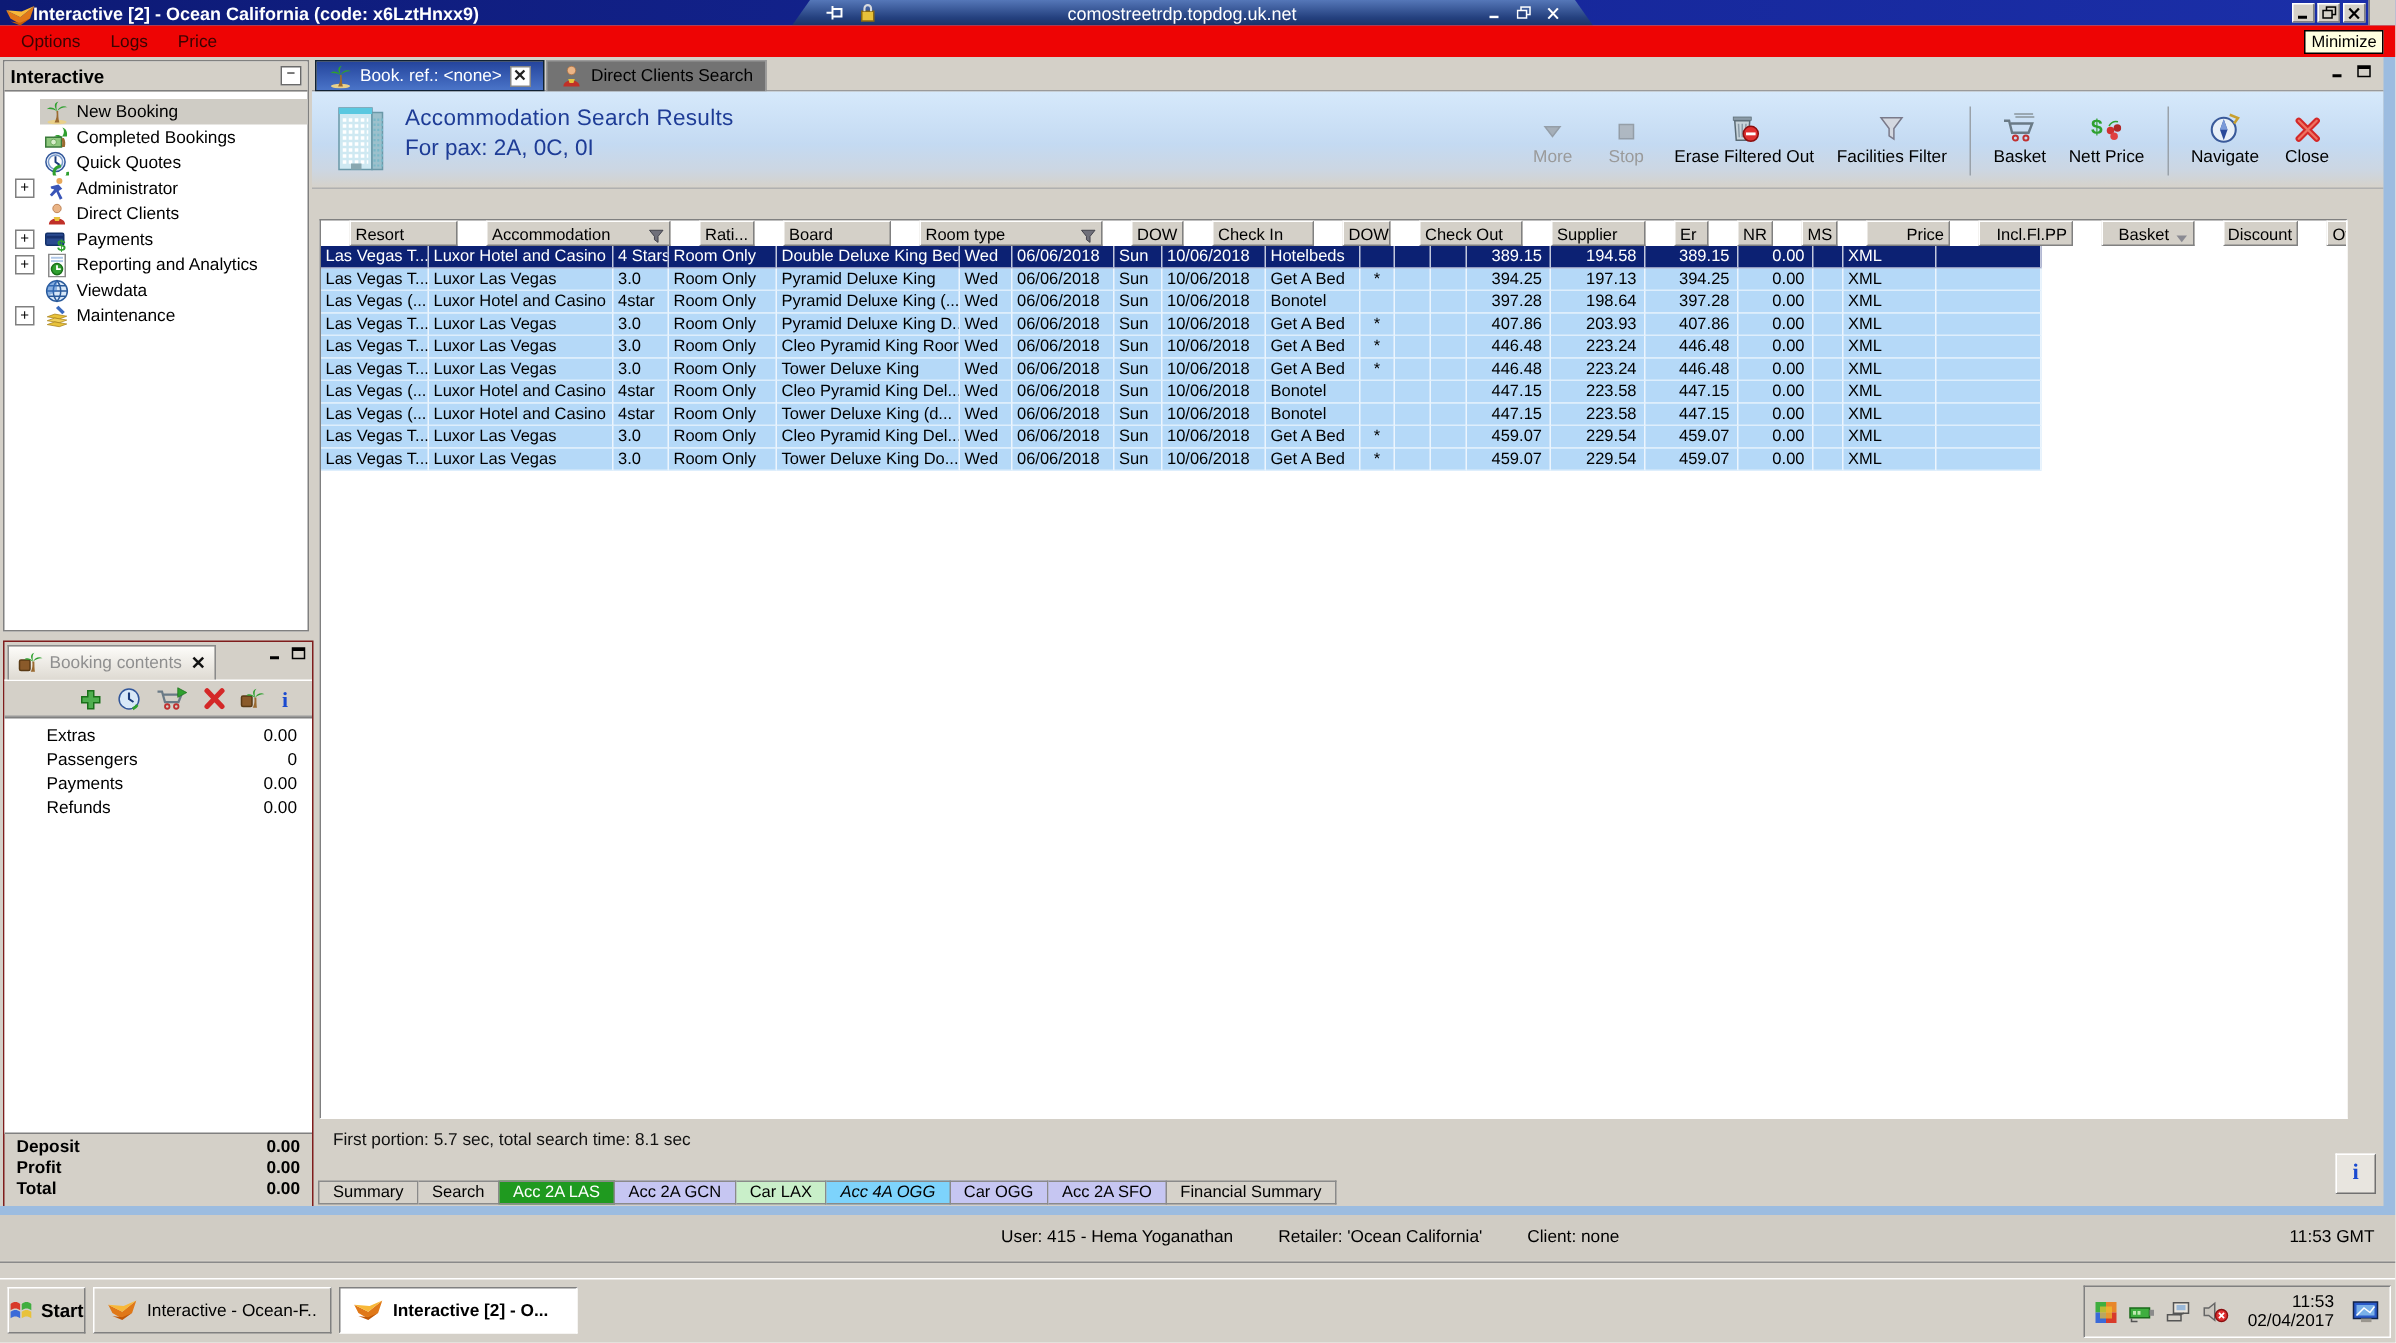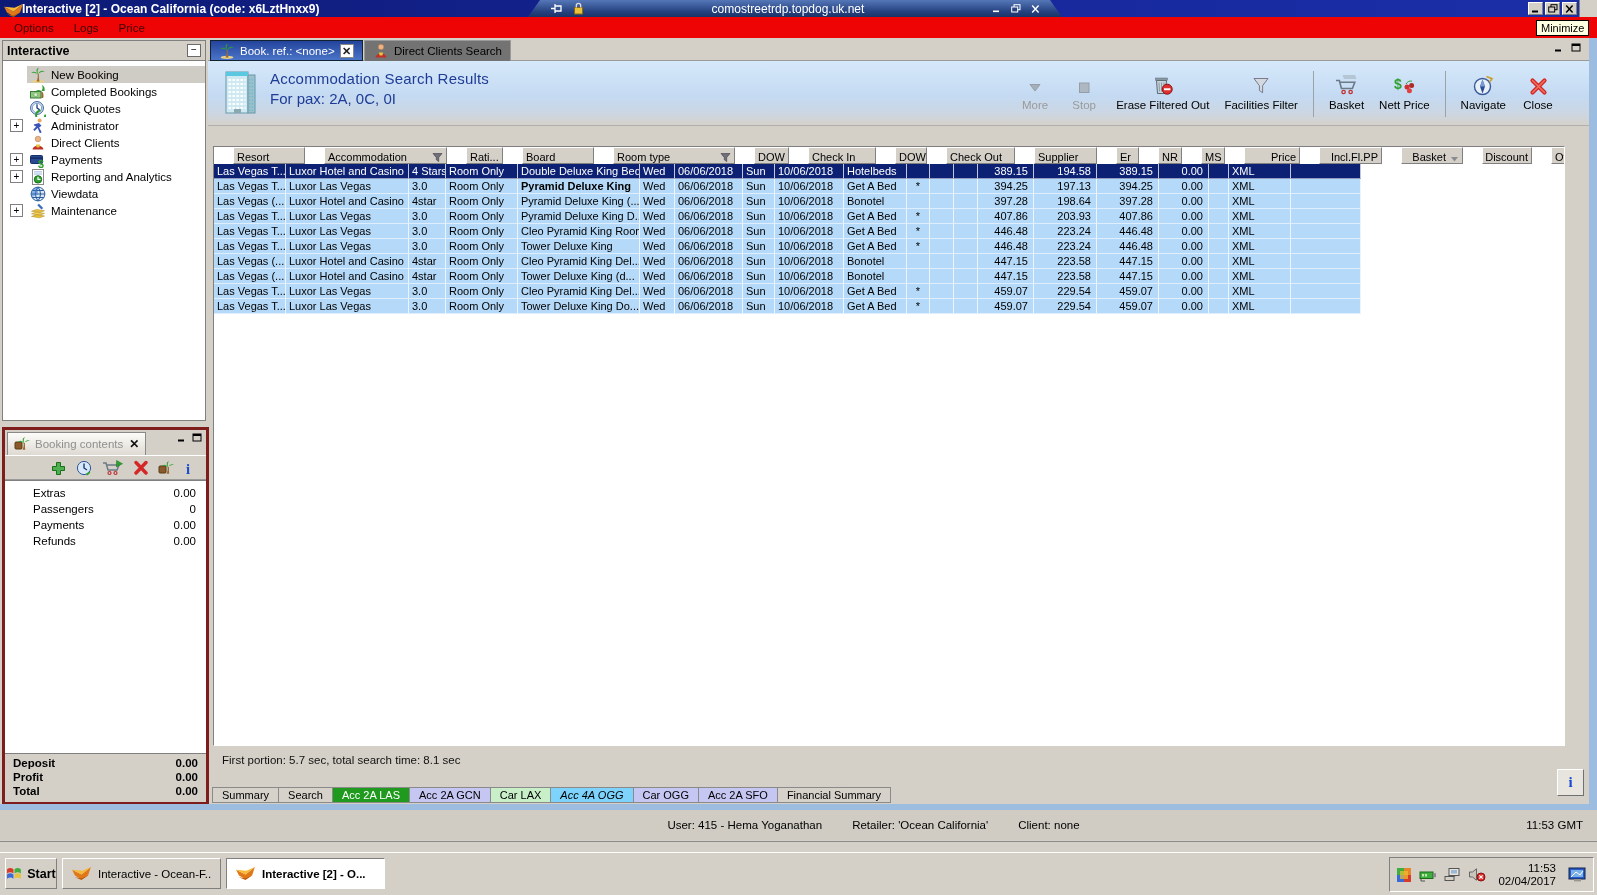--- a/index.html
+++ b/index.html
@@ -46,21 +46,21 @@
   .tree { padding-top:5px; }
   .tree-row { height:17px; display:flex; align-items:center; position:relative; }
   .tree-row .exp { position:absolute; left:7px; width:13px; height:13px; background:#fff;
     border:1px solid #808080; font-size:10px; line-height:11px; text-align:center; color:#000; }
   .tree-row .ico { position:absolute; left:27px; width:16px; height:16px; }
   .tree-row .lbl { position:absolute; left:48px; font-size:11.5px; white-space:nowrap; }
   .tree-row.sel { background:linear-gradient(90deg, transparent 24px, #cfccc5 24px); }
 
   
   .booking { position:absolute; left:2px; top:427px; width:207px; height:378px;
-    border:3px solid #7f1d1d; background:#d4d0c8; display:flex; flex-direction:column; }
+    border:1px solid #7f1d1d; background:#d4d0c8; display:flex; flex-direction:column; }
   .bk-hdr { height:25px; display:flex; align-items:flex-end; padding:2px 4px 0 2px; position:relative; }
   .bk-tab { display:inline-flex; align-items:center; gap:4px; height:23px; padding:0 6px;
     background:linear-gradient(180deg,#fdfcf9,#dedad2); border:1px solid #8a8a8a; border-bottom:none; }
   .bk-tab .t { color:#8f8f8f; font-size:11.5px; }
   .bk-tab .x { font-weight:bold; font-size:12px; color:#111; margin-left:2px; }
   .bk-winctl { position:absolute; right:4px; top:3px; display:flex; gap:6px; }
   .bk-tools { height:25px; background:#d4d0c8; border-top:1px solid #fff; border-bottom:1px solid #9a9a9a;
     display:flex; align-items:center; justify-content:flex-end; gap:9px; padding-right:12px; }
   .bk-list { flex:1; background:#fff; border:1px solid #808080; border-left:none; border-right:none; padding-top:4px; }
   .bk-row { height:16px; display:flex; align-items:center; padding:0 10px 0 28px; }
@@ -676,21 +676,21 @@
           <div class="td right" style="width: 50px;">0.00</div>
           <div class="td" style="width: 20px;"></div>
           <div class="td" style="width: 62px;">XML</div>
           <div class="td" style="width: 70px;"></div>
         </div>
         <div class="tr">
           <div class="td" style="width: 72px;">Las Vegas T...</div>
           <div class="td" style="width: 123px;">Luxor Las Vegas</div>
           <div class="td" style="width: 37px;">3.0</div>
           <div class="td" style="width: 72px;">Room Only</div>
-          <div class="td" style="width: 122px; font-weight: bold;">Pyramid Deluxe King</div>
+          <div class="td" style="width: 122px;">Pyramid Deluxe King</div>
           <div class="td" style="width: 35px;">Wed</div>
           <div class="td" style="width: 68px;">06/06/2018</div>
           <div class="td" style="width: 32px;">Sun</div>
           <div class="td" style="width: 69px;">10/06/2018</div>
           <div class="td" style="width: 63px;">Get A Bed</div>
           <div class="td center" style="width: 23px;">*</div>
           <div class="td center" style="width: 24px;"></div>
           <div class="td center" style="width: 24px;"></div>
           <div class="td right" style="width: 56px;">394.25</div>
           <div class="td right" style="width: 63px;">197.13</div>

